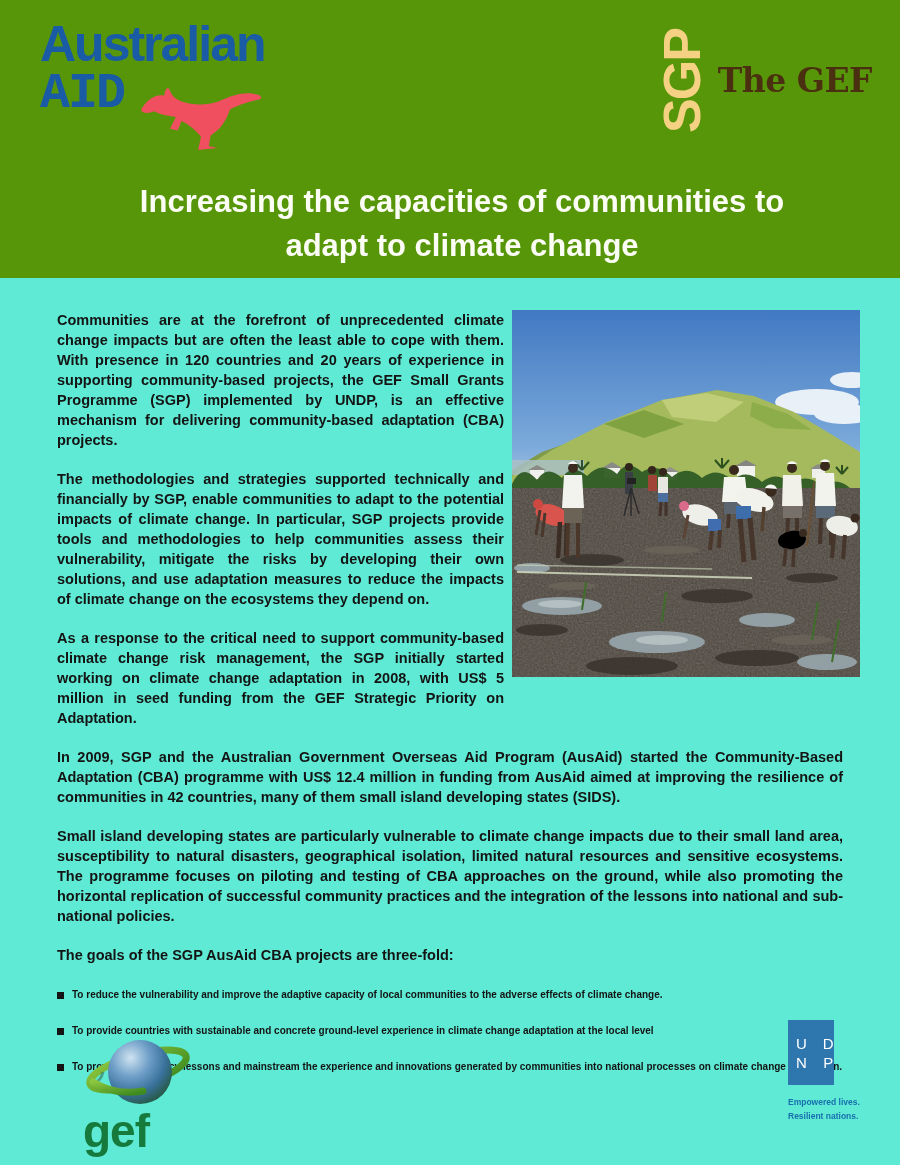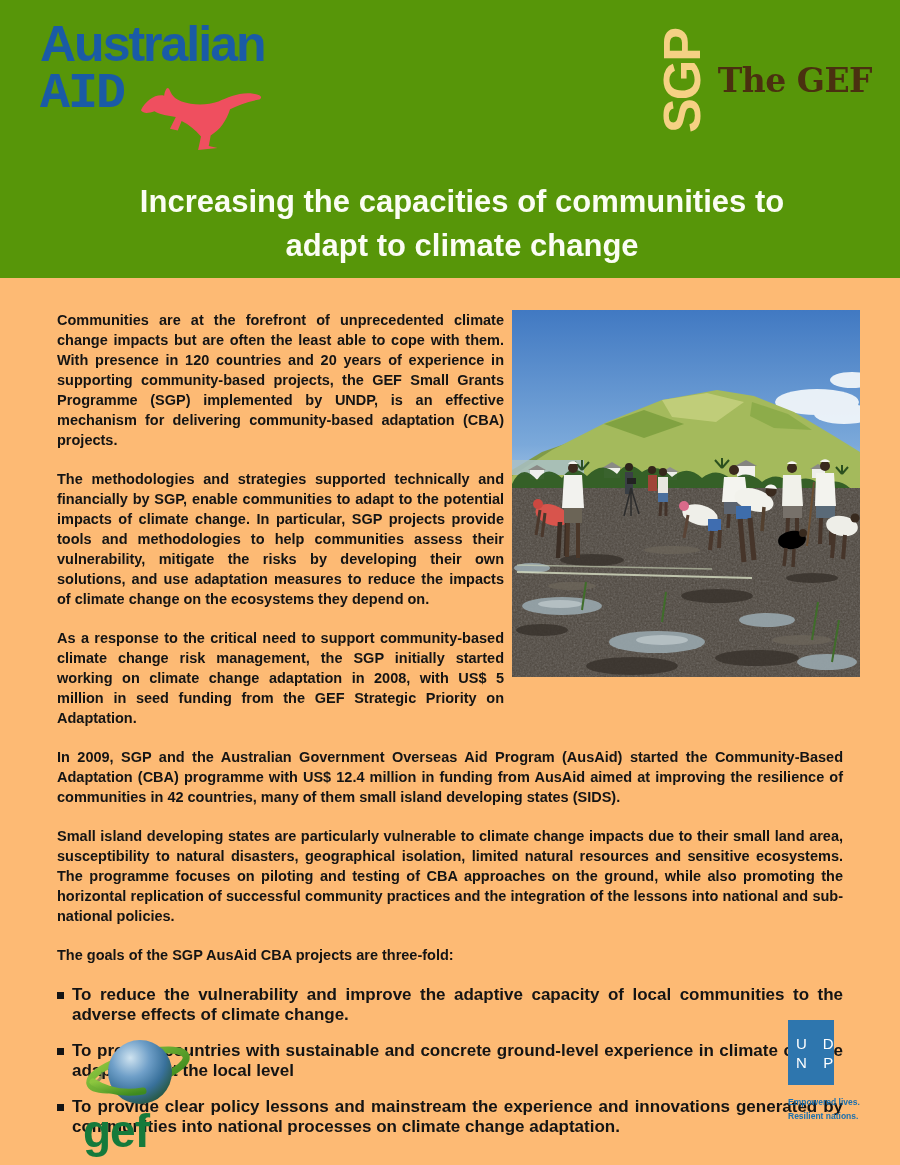--- a/index.html
+++ b/index.html
@@ -1,18 +1,18 @@
 <!DOCTYPE html>
 <html><head>
 <meta charset="utf-8">
 <style>
   html,body{margin:0;padding:0;background:#e8e8e8;}
   .page{
     position:relative;width:900px;height:1165px;margin:0 auto;
-    background:#fdba74;overflow:hidden;
+    background:#5eead4;overflow:hidden;
     font-family:"Liberation Sans",sans-serif;color:#111;
   }
   
   .header{position:absolute;left:0;top:0;width:900px;height:278px;background:#579609;}
   .ausaid{position:absolute;left:40px;top:20px;line-height:1;}
   .ausaid .w1,.ausaid .w2{
     font-weight:bold;color:#1a5ba6;letter-spacing:-2px;
     font-size:50px;line-height:0.98;
   }
   .ausaid-row{display:flex;align-items:flex-start;font-family:Liberation Mono, monospace;}
@@ -35,21 +35,21 @@
   .main{position:absolute;left:57px;top:278px;width:786px;padding-top:32px;}
   .main p{margin:0 0 19px 0;font-size:14.5px;line-height:20px;font-weight:bold;
           text-align:justify;color:#141414;}
   .two-col{position:relative;min-height:384px;}
   .col-text{width:447px;}
   .photo{position:absolute;left:455px;top:0;width:348px;height:367px;margin:0;}
   .photo svg{display:block;}
   .goals{margin-bottom:20px !important;}
   ul.goal-list{list-style:none;margin:0;padding:0;}
   ul.goal-list li{
-    display:flex;font-size:17px;line-height:20px;font-weight:bold;
+    display:flex;font-size:10px;line-height:20px;font-weight:bold;
     color:#141414;margin:16px 0 2px 0;
   }
   .sq{flex:none;width:7px;height:7px;background:#141414;margin:7px 8px 0 0;}
   .goal-text{text-align:justify;}
   
   .gef{position:absolute;left:83px;top:1034px;width:116px;}
   .gef-label{
     font-weight:bold;font-size:46px;line-height:1;color:#157a3b;
     letter-spacing:-1px;margin-top:-6px;
   }

